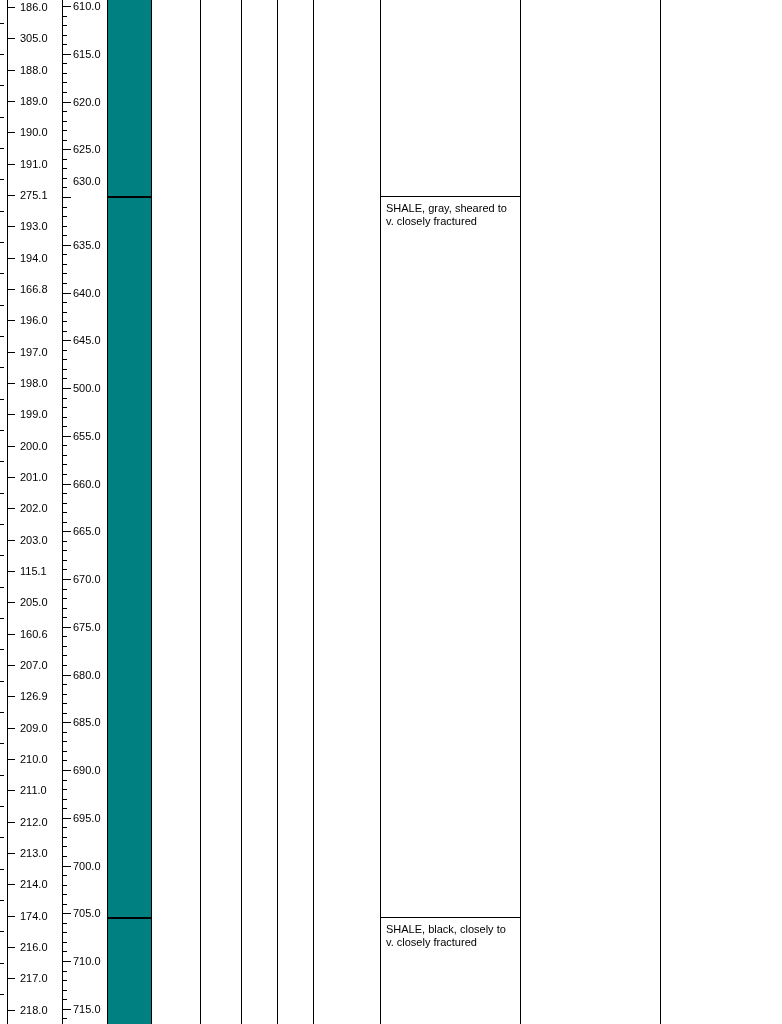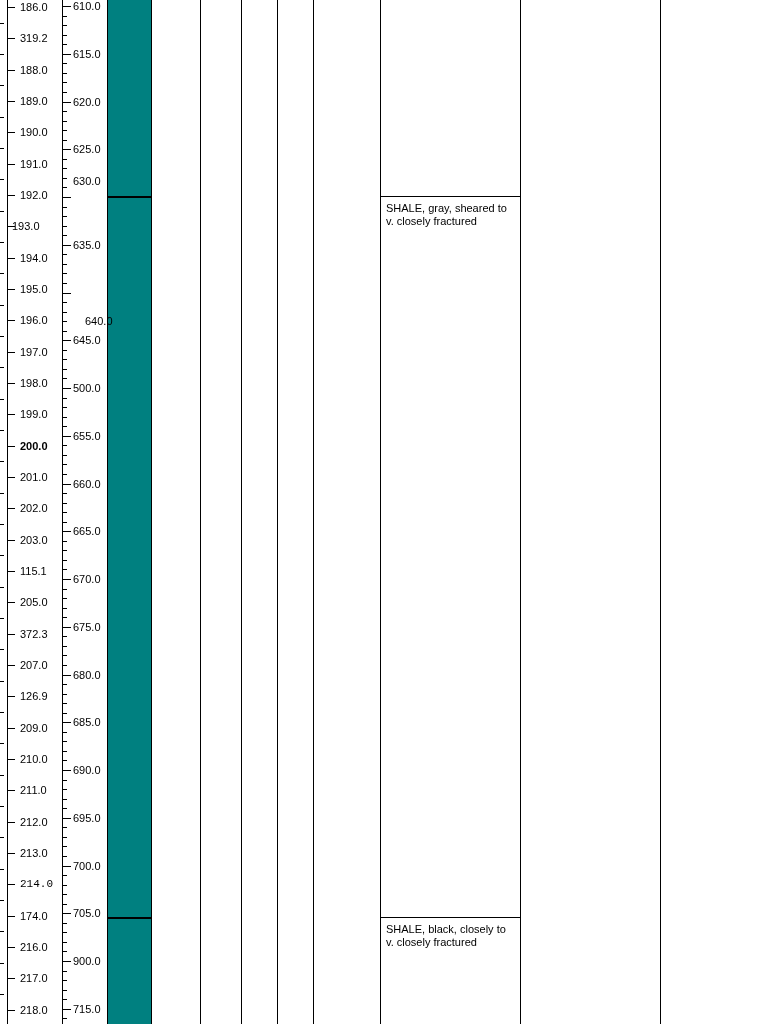--- a/index.html
+++ b/index.html
@@ -36,75 +36,75 @@
 
   <div id="lith-col" style="left: 107px; width: 45px; background: rgb(0, 128, 128);">
       <div class="lith-boundary" style="top: 196px;"></div>
       <div class="lith-boundary" style="top: 917px;"></div>
     </div>
 
   <div id="scale-m-ticks">
       <div class="tick" style="left: 7px; width: 8px; top: 7px;"></div>
       <div class="lbl" style="left: 20px; top: 7px;">186.0</div>
       <div class="tick" style="left: 7px; width: 8px; top: 38px;"></div>
-      <div class="lbl" style="left: 20px; top: 38px;">319.2</div>
+      <div class="lbl" style="left: 20px; top: 38px;">305.0</div>
       <div class="tick" style="left: 7px; width: 8px; top: 70px;"></div>
       <div class="lbl" style="left: 20px; top: 70px;">188.0</div>
       <div class="tick" style="left: 7px; width: 8px; top: 101px;"></div>
       <div class="lbl" style="left: 20px; top: 101px;">189.0</div>
       <div class="tick" style="left: 7px; width: 8px; top: 132px;"></div>
       <div class="lbl" style="left: 20px; top: 132px;">190.0</div>
       <div class="tick" style="left: 7px; width: 8px; top: 164px;"></div>
       <div class="lbl" style="left: 20px; top: 164px;">191.0</div>
       <div class="tick" style="left: 7px; width: 8px; top: 195px;"></div>
-      <div class="lbl" style="left: 20px; top: 195px;">192.0</div>
+      <div class="lbl" style="left: 20px; top: 195px;">275.1</div>
       <div class="tick" style="left: 7px; width: 8px; top: 226px;"></div>
-      <div class="lbl" style="left: 12px; top: 226px;">193.0</div>
+      <div class="lbl" style="left: 20px; top: 226px;">193.0</div>
       <div class="tick" style="left: 7px; width: 8px; top: 258px;"></div>
       <div class="lbl" style="left: 20px; top: 258px;">194.0</div>
       <div class="tick" style="left: 7px; width: 8px; top: 289px;"></div>
-      <div class="lbl" style="left: 20px; top: 289px;">195.0</div>
+      <div class="lbl" style="left: 20px; top: 289px;">166.8</div>
       <div class="tick" style="left: 7px; width: 8px; top: 320px;"></div>
       <div class="lbl" style="left: 20px; top: 320px;">196.0</div>
       <div class="tick" style="left: 7px; width: 8px; top: 352px;"></div>
       <div class="lbl" style="left: 20px; top: 352px;">197.0</div>
       <div class="tick" style="left: 7px; width: 8px; top: 383px;"></div>
       <div class="lbl" style="left: 20px; top: 383px;">198.0</div>
       <div class="tick" style="left: 7px; width: 8px; top: 414px;"></div>
       <div class="lbl" style="left: 20px; top: 414px;">199.0</div>
       <div class="tick" style="left: 7px; width: 8px; top: 446px;"></div>
-      <div class="lbl" style="left: 20px; top: 446px; font-weight: bold;">200.0</div>
+      <div class="lbl" style="left: 20px; top: 446px;">200.0</div>
       <div class="tick" style="left: 7px; width: 8px; top: 477px;"></div>
       <div class="lbl" style="left: 20px; top: 477px;">201.0</div>
       <div class="tick" style="left: 7px; width: 8px; top: 508px;"></div>
       <div class="lbl" style="left: 20px; top: 508px;">202.0</div>
       <div class="tick" style="left: 7px; width: 8px; top: 540px;"></div>
       <div class="lbl" style="left: 20px; top: 540px;">203.0</div>
       <div class="tick" style="left: 7px; width: 8px; top: 571px;"></div>
       <div class="lbl" style="left: 20px; top: 571px;">115.1</div>
       <div class="tick" style="left: 7px; width: 8px; top: 602px;"></div>
       <div class="lbl" style="left: 20px; top: 602px;">205.0</div>
       <div class="tick" style="left: 7px; width: 8px; top: 634px;"></div>
-      <div class="lbl" style="left: 20px; top: 634px;">372.3</div>
+      <div class="lbl" style="left: 20px; top: 634px;">160.6</div>
       <div class="tick" style="left: 7px; width: 8px; top: 665px;"></div>
       <div class="lbl" style="left: 20px; top: 665px;">207.0</div>
       <div class="tick" style="left: 7px; width: 8px; top: 696px;"></div>
       <div class="lbl" style="left: 20px; top: 696px;">126.9</div>
       <div class="tick" style="left: 7px; width: 8px; top: 728px;"></div>
       <div class="lbl" style="left: 20px; top: 728px;">209.0</div>
       <div class="tick" style="left: 7px; width: 8px; top: 759px;"></div>
       <div class="lbl" style="left: 20px; top: 759px;">210.0</div>
       <div class="tick" style="left: 7px; width: 8px; top: 790px;"></div>
       <div class="lbl" style="left: 20px; top: 790px;">211.0</div>
       <div class="tick" style="left: 7px; width: 8px; top: 822px;"></div>
       <div class="lbl" style="left: 20px; top: 822px;">212.0</div>
       <div class="tick" style="left: 7px; width: 8px; top: 853px;"></div>
       <div class="lbl" style="left: 20px; top: 853px;">213.0</div>
       <div class="tick" style="left: 7px; width: 8px; top: 884px;"></div>
-      <div class="lbl" style="left: 20px; top: 884px; font-family: Liberation Mono, monospace;">214.0</div>
+      <div class="lbl" style="left: 20px; top: 884px;">214.0</div>
       <div class="tick" style="left: 7px; width: 8px; top: 916px;"></div>
       <div class="lbl" style="left: 20px; top: 916px;">174.0</div>
       <div class="tick" style="left: 7px; width: 8px; top: 947px;"></div>
       <div class="lbl" style="left: 20px; top: 947px;">216.0</div>
       <div class="tick" style="left: 7px; width: 8px; top: 978px;"></div>
       <div class="lbl" style="left: 20px; top: 978px;">217.0</div>
       <div class="tick" style="left: 7px; width: 8px; top: 1010px;"></div>
       <div class="lbl" style="left: 20px; top: 1010px;">218.0</div>
       <div class="tick" style="left: 0px; width: 4px; top: 23px;"></div>
       <div class="tick" style="left: 0px; width: 4px; top: 54px;"></div>
@@ -146,21 +146,21 @@
       <div class="lbl" style="left: 73px; top: 54px;">615.0</div>
       <div class="tick" style="left: 62px; width: 9px; top: 102px;"></div>
       <div class="lbl" style="left: 73px; top: 102px;">620.0</div>
       <div class="tick" style="left: 62px; width: 9px; top: 149px;"></div>
       <div class="lbl" style="left: 73px; top: 149px;">625.0</div>
       <div class="tick" style="left: 62px; width: 9px; top: 197px;"></div>
       <div class="lbl" style="left: 73px; top: 181px;">630.0</div>
       <div class="tick" style="left: 62px; width: 9px; top: 245px;"></div>
       <div class="lbl" style="left: 73px; top: 245px;">635.0</div>
       <div class="tick" style="left: 62px; width: 9px; top: 293px;"></div>
-      <div class="lbl" style="left: 85px; top: 293px; margin-top: 28px;">640.0</div>
+      <div class="lbl" style="left: 73px; top: 293px;">640.0</div>
       <div class="tick" style="left: 62px; width: 9px; top: 340px;"></div>
       <div class="lbl" style="left: 73px; top: 340px;">645.0</div>
       <div class="tick" style="left: 62px; width: 9px; top: 388px;"></div>
       <div class="lbl" style="left: 73px; top: 388px;">500.0</div>
       <div class="tick" style="left: 62px; width: 9px; top: 436px;"></div>
       <div class="lbl" style="left: 73px; top: 436px;">655.0</div>
       <div class="tick" style="left: 62px; width: 9px; top: 484px;"></div>
       <div class="lbl" style="left: 73px; top: 484px;">660.0</div>
       <div class="tick" style="left: 62px; width: 9px; top: 531px;"></div>
       <div class="lbl" style="left: 73px; top: 531px;">665.0</div>
@@ -174,21 +174,21 @@
       <div class="lbl" style="left: 73px; top: 722px; text-align: center;">685.0</div>
       <div class="tick" style="left: 62px; width: 9px; top: 770px;"></div>
       <div class="lbl" style="left: 73px; top: 770px;">690.0</div>
       <div class="tick" style="left: 62px; width: 9px; top: 818px;"></div>
       <div class="lbl" style="left: 73px; top: 818px;">695.0</div>
       <div class="tick" style="left: 62px; width: 9px; top: 866px;"></div>
       <div class="lbl" style="left: 73px; top: 866px;">700.0</div>
       <div class="tick" style="left: 62px; width: 9px; top: 913px;"></div>
       <div class="lbl" style="left: 73px; top: 913px;">705.0</div>
       <div class="tick" style="left: 62px; width: 9px; top: 961px;"></div>
-      <div class="lbl" style="left: 73px; top: 961px;">900.0</div>
+      <div class="lbl" style="left: 73px; top: 961px;">710.0</div>
       <div class="tick" style="left: 62px; width: 9px; top: 1009px;"></div>
       <div class="lbl" style="left: 73px; top: 1009px;">715.0</div>
       <div class="tick" style="left: 62px; width: 5px; top: 16px;"></div>
       <div class="tick" style="left: 62px; width: 5px; top: 25px;"></div>
       <div class="tick" style="left: 62px; width: 5px; top: 35px;"></div>
       <div class="tick" style="left: 62px; width: 5px; top: 44px;"></div>
       <div class="tick" style="left: 62px; width: 5px; top: 63px;"></div>
       <div class="tick" style="left: 62px; width: 5px; top: 73px;"></div>
       <div class="tick" style="left: 62px; width: 5px; top: 82px;"></div>
       <div class="tick" style="left: 62px; width: 5px; top: 92px;"></div>

